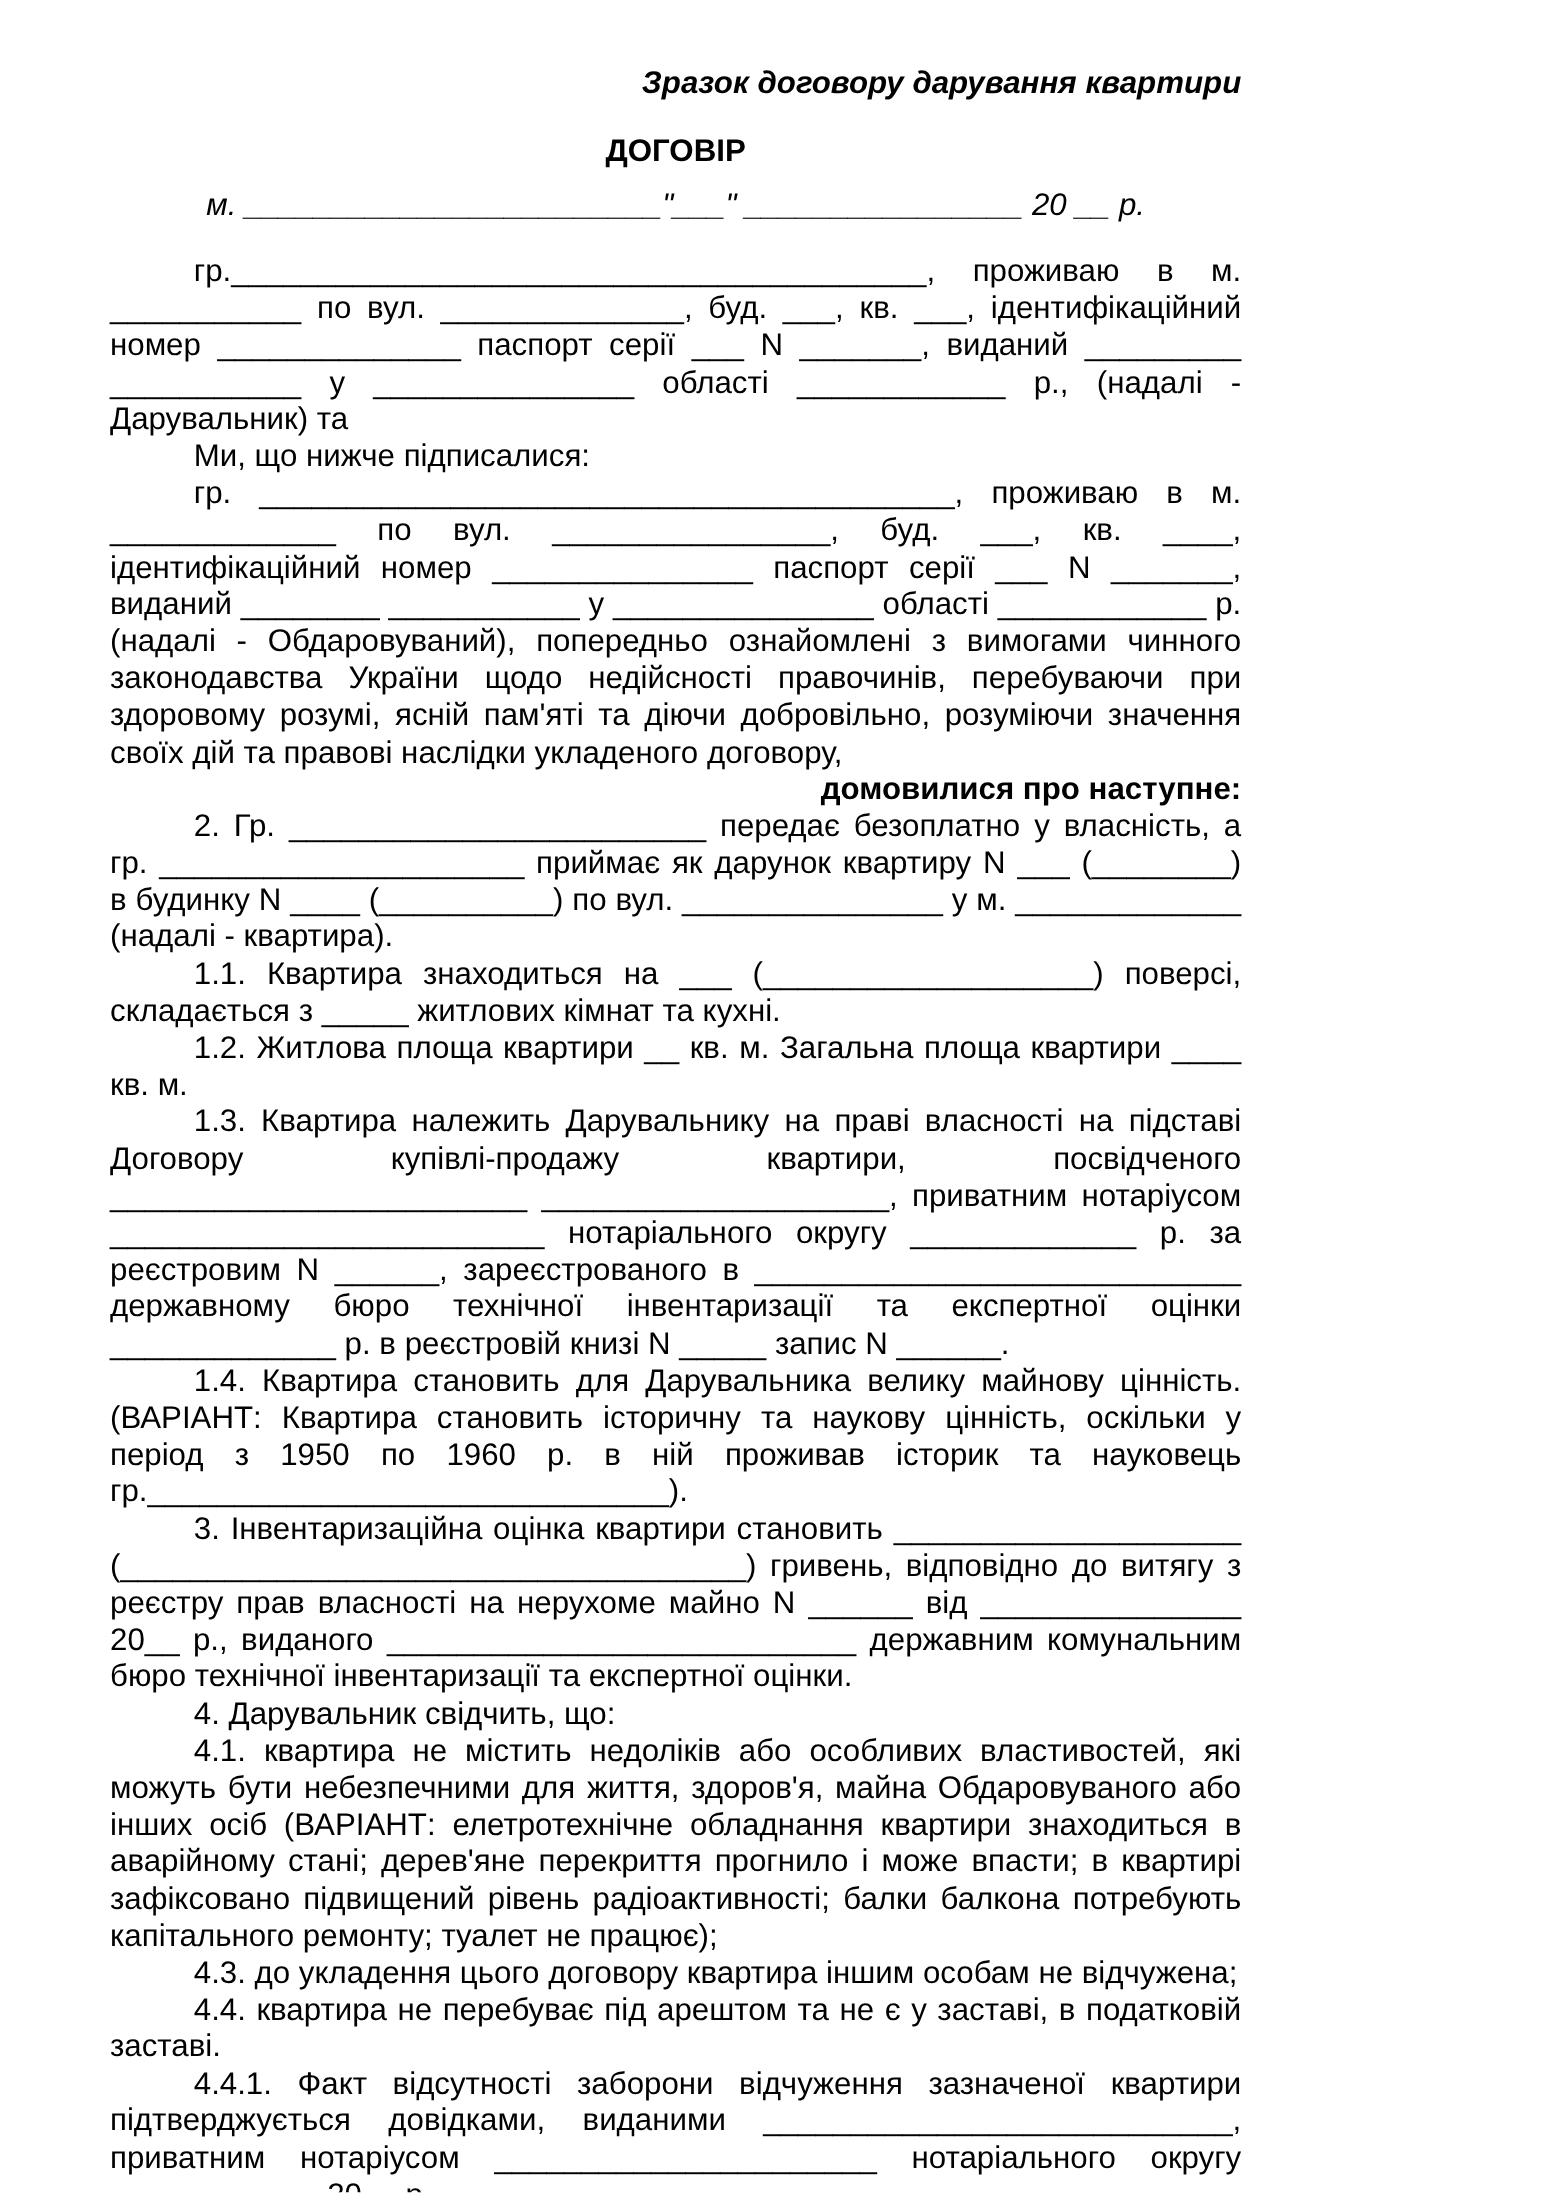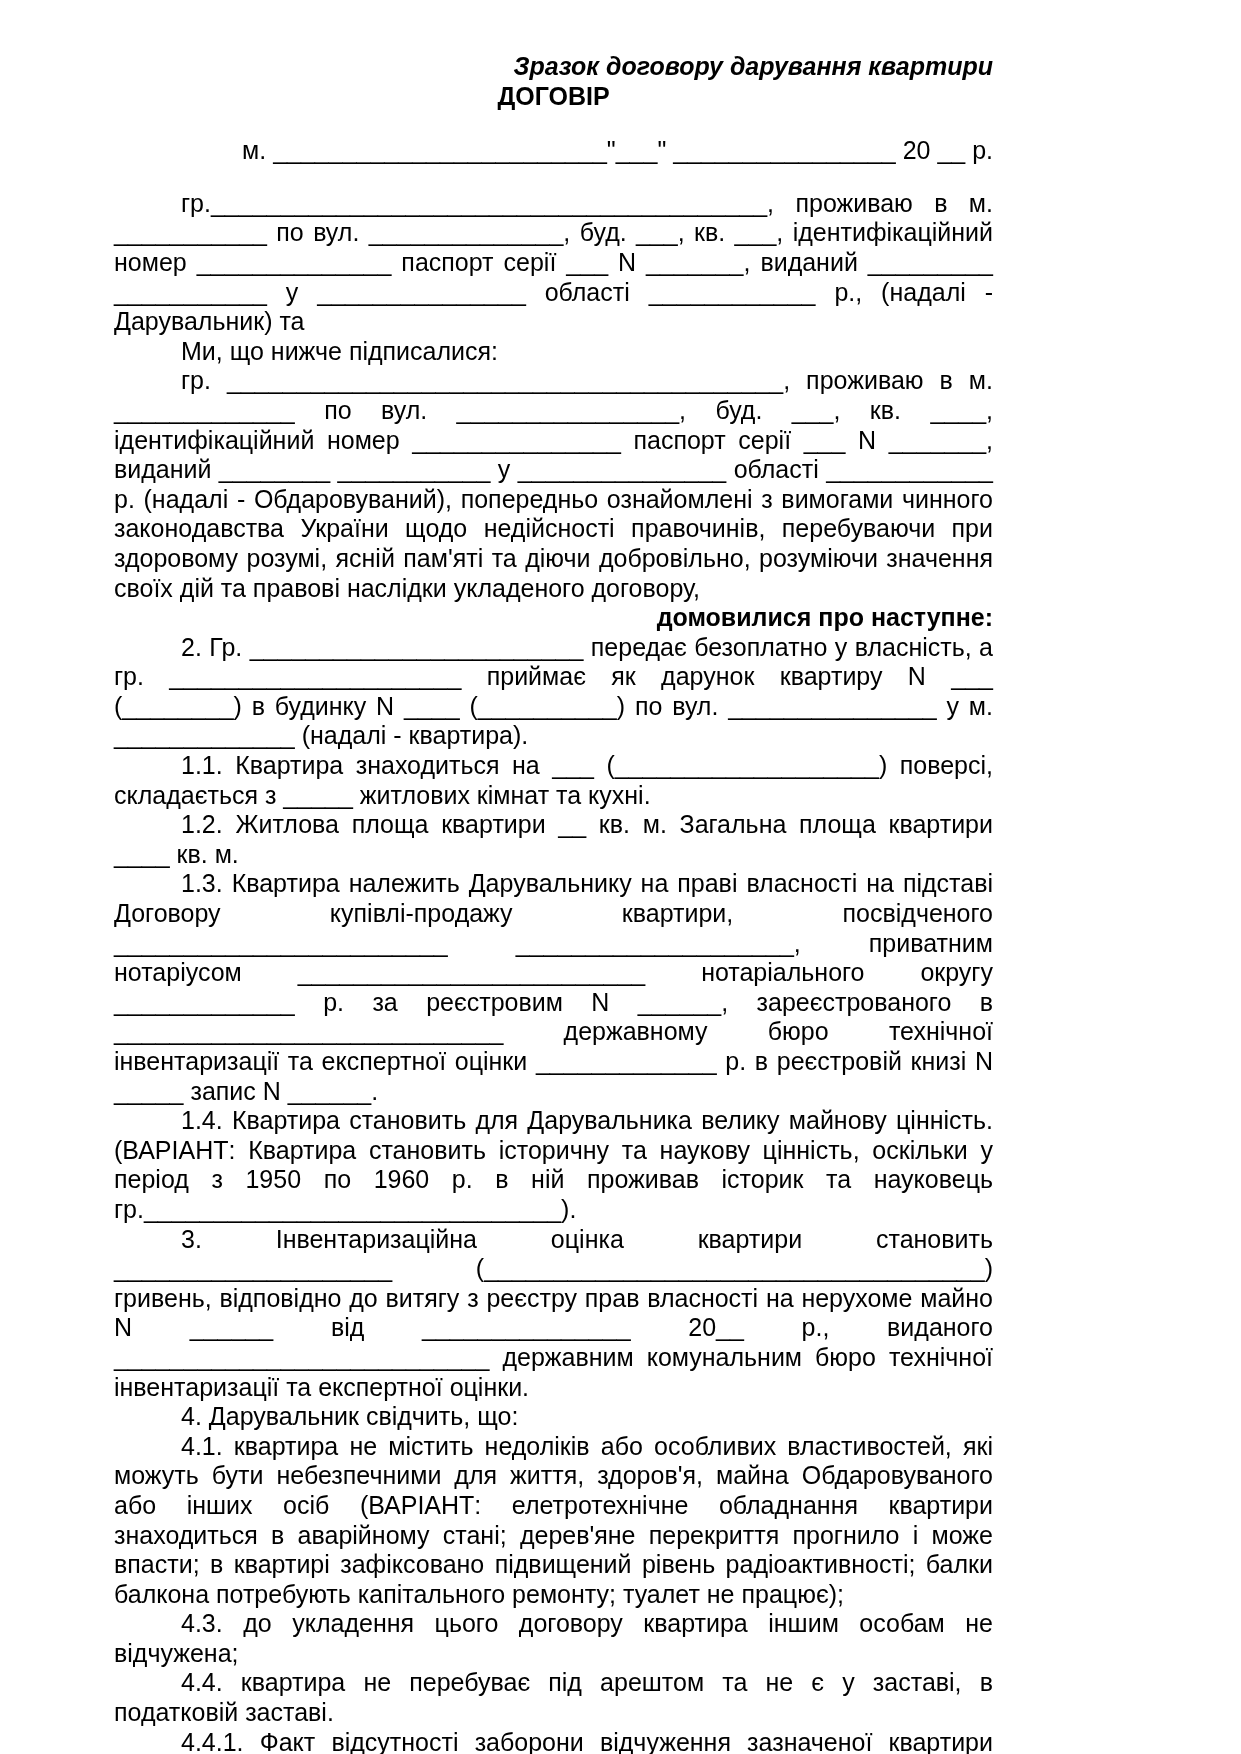--- a/index.html
+++ b/index.html
@@ -8,38 +8,40 @@
     width: 1241px;
     height: 1754px;
     font-family: "Liberation Sans", sans-serif;
     font-size: 25px;
     line-height: 29.6px;
     color: #000000;
   }
   .page {
     width: 1124px;
     height: 1754px;
-    padding: 52px 131px 40px 114px;
+    padding: 52px 131px 40px 88px;
     overflow: hidden;
     background: #ffffff;
   }
   .note-title {
     text-align: right;
     font-weight: 700;
     font-style: italic;
   }
   .doc-title {
     text-align: center;
     font-weight: 700;
+    margin-top: 25px;
   }
   .city-row {
     display: flex;
-    justify-content: flex-end;
-    margin-top: 25px;
+    justify-content: center;
+    margin-top: 14px;
     white-space: pre;
+    font-style: italic;
   }
   .body-text { margin-top: 23px; }
   p.para { margin: 0; }
   p.body {
     text-align: justify;
     text-indent: 67px;
   }
   p.center {
     text-align: right;
     font-weight: 700;

